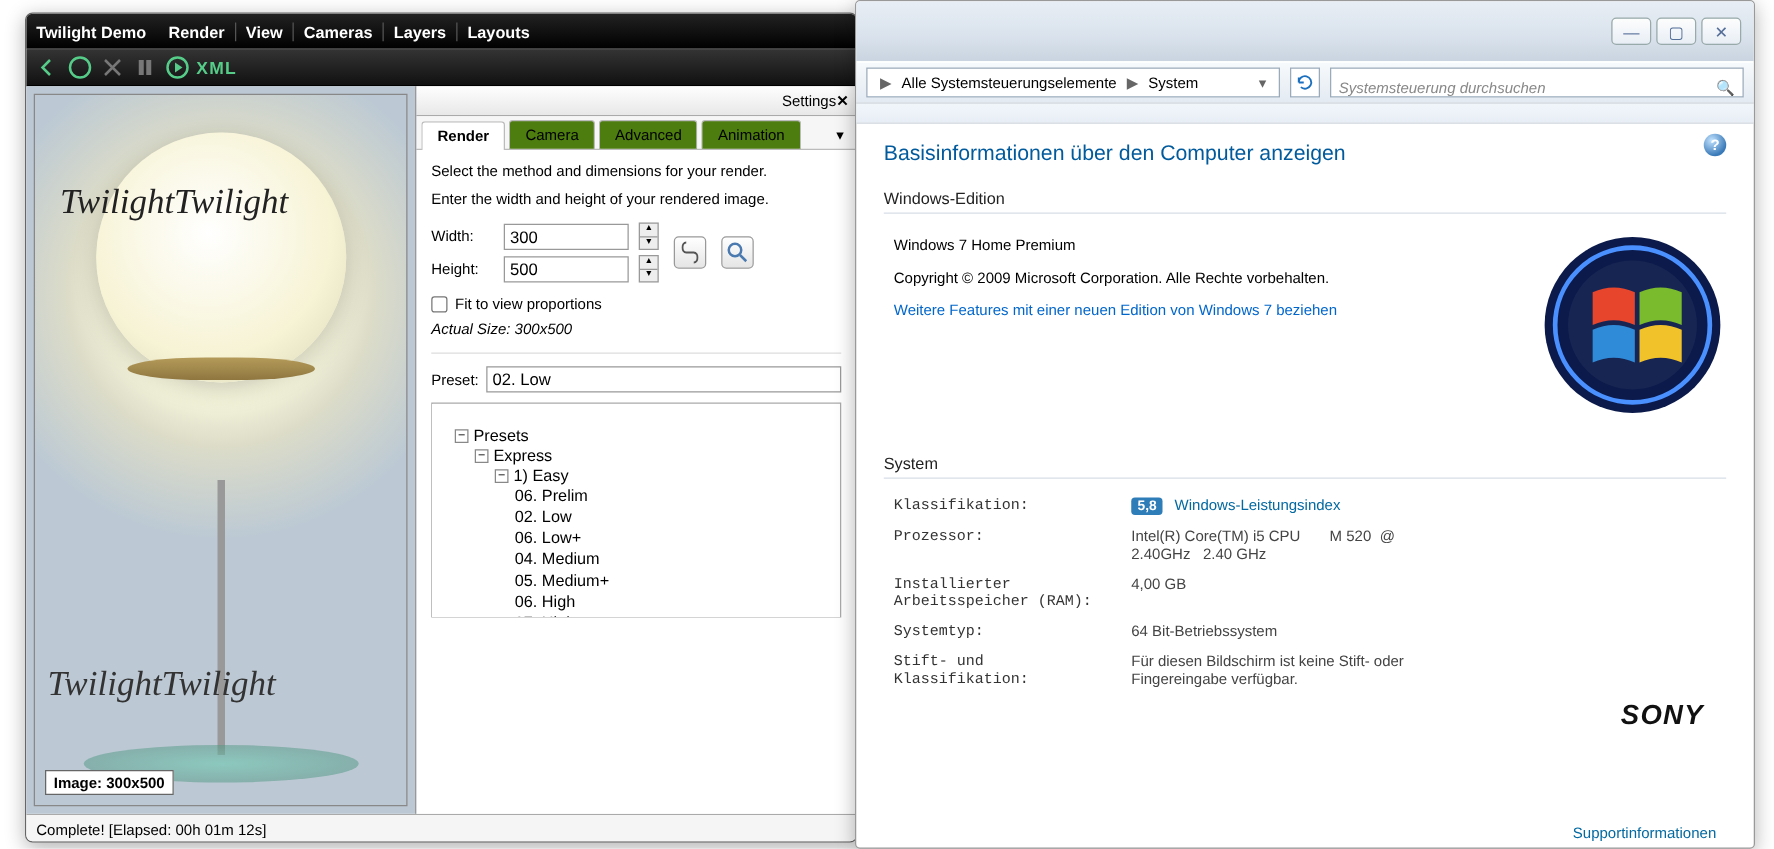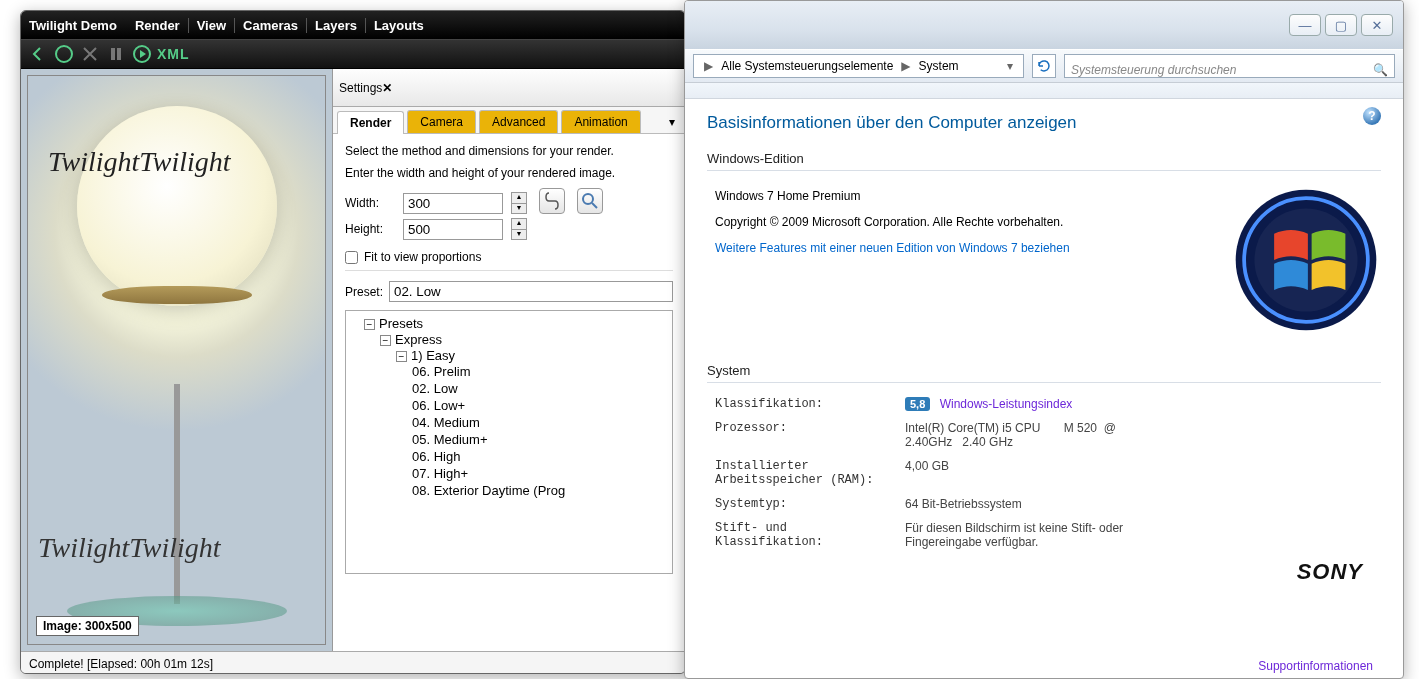--- a/index.html
+++ b/index.html
@@ -20,40 +20,40 @@
 .tw-preview-img { flex:1; background: radial-gradient(circle at 50% 28%, #fff 0%, #fafae0 18%, #dcdcc8 28%, #bcc9d4 45%, #bcc9d4 100%); border: 1px solid #888; position: relative; overflow:hidden; }
 .lamp-base { position:absolute; left:50%; bottom:18px; transform:translateX(-50%); width:220px; height:30px; background: radial-gradient(ellipse 50% 50% at 50% 50%, rgba(120,200,180,.7), rgba(80,150,130,.5)); border-radius:50%; }
 .lamp-stem { position:absolute; left:50%; bottom:40px; transform:translateX(-50%); width:6px; height:220px; background:#999; }
 .lamp-orb { position:absolute; left:50%; top:30px; transform:translateX(-50%); width:200px; height:200px; border-radius:50%; background: radial-gradient(circle at 45% 40%, #fff, #f7f3d5 60%, #d7d3b5); box-shadow: 0 6px 20px rgba(0,0,0,.2); }
 .lamp-rim { position:absolute; left:50%; top:210px; transform:translateX(-50%); width:150px; height:18px; border-radius:50%/60%; background:linear-gradient(#b49b5a,#8f763f); }
 .wm1 { position:absolute; top:70px; left:20px; font-family: Georgia, serif; font-style: italic; font-size: 28px; color:#222; }
 .wm2 { position:absolute; bottom:80px; left:10px; font-family: Georgia, serif; font-style: italic; font-size: 28px; color:#333; }
 .tw-img-label { position:absolute; left:8px; bottom:8px; background:#fff; border:1px solid #666; padding:2px 6px; font-weight:bold; font-size:12px; }
 
 .tw-settings { flex:1; display:flex; flex-direction:column; }
-.tw-sett-title { height:38px; background: linear-gradient(#fefefe,#e8e8e8); border-bottom:1px solid #aaa; display:flex; align-items:center; justify-content:flex-start; padding:0 6px; }
+.tw-sett-title { height:24px; background: linear-gradient(#fefefe,#e8e8e8); border-bottom:1px solid #aaa; display:flex; align-items:center; justify-content:flex-end; padding:0 6px; }
 .tw-sett-title .x { cursor:pointer; font-weight:bold; }
 .tw-tabrow { display:flex; align-items:center; background:#f6f6f6; border-bottom:1px solid #bbb; padding:3px 4px 0 4px; }
-.tw-tab { padding:4px 12px; border:1px solid #bbb; border-bottom:none; background:#eab308; margin-right:3px; border-radius:3px 3px 0 0; font-size:12px; cursor:default; }
+.tw-tab { padding:4px 12px; border:1px solid #bbb; border-bottom:none; background:#4d7c0f; margin-right:3px; border-radius:3px 3px 0 0; font-size:12px; cursor:default; }
 .tw-tab.active { background:#fff; font-weight:bold; position:relative; top:1px; }
 .tw-tab-more { margin-left:auto; padding:2px 6px; }
 .tw-pane { flex:1; padding:10px 12px; overflow:auto; background:#fff; }
 .tw-pane p { margin-bottom:8px; }
 .dim-row { display:flex; align-items:center; gap:8px; margin:4px 0; }
 .dim-row label { width:50px; }
 .dim-row input { width:100px; text-align:left; padding:2px 4px; border:1px solid #999; background:#fff; }
 .spin { width:16px; height:22px; border:1px solid #999; display:flex; flex-direction:column; font-size:7px; line-height:8px; text-align:center; background:#eee;}
 .spin div{flex:1; border-bottom:1px solid #999;}
 .spin div:last-child{border-bottom:none;}
 .btn-icon { width:26px; height:26px; border:1px solid #999; border-radius:4px; background:linear-gradient(#fff,#e5e5e5); display:flex; align-items:center; justify-content:center; }
 .tw-check { display:flex; align-items:center; gap:6px; margin:6px 0; }
 .tw-actual { font-style:italic; margin-bottom:12px; }
 .tw-preset-row { display:flex; align-items:center; gap:6px; margin:4px 0 8px; }
 .tw-preset-row input { flex:1; border:1px solid #999; padding:2px 4px; }
-.tw-tree { border:1px solid #aaa; background:#fff; height:264px; overflow-y:scroll; padding:4px 2px; font-size:13px; }
+.tw-tree { border:1px solid #aaa; background:#fff; height:172px; overflow-y:scroll; padding:16px 2px; font-size:13px; }
 .tw-tree ul { list-style:none; margin-left:16px; }
 .tw-tree li { padding:1px 0; white-space:nowrap; }
 .tw-tree .toggle { display:inline-block; width:11px; height:11px; border:1px solid #888; text-align:center; line-height:9px; font-size:10px; margin-right:4px; vertical-align:middle; cursor:pointer; }
 .tw-status { height:24px; border-top:1px solid #aaa; background:#f5f5f5; display:flex; align-items:center; padding:0 8px; font-size:12px; }
 
 
 .win-window { position:absolute; left:684px; top:0; width:720px; height:679px; border:1px solid #999; background:#fff; border-radius:4px; box-shadow:0 4px 16px rgba(0,0,0,.3); overflow:hidden; }
 .win-titlebar { height:48px; background: linear-gradient(#e8eef5 0%, #d9e2ec 60%, #c9d4e0 100%); display:flex; align-items:center; justify-content:flex-end; padding:0 10px; gap:6px; }
 .win-ctrls { display:flex; gap:4px; }
 .win-ctrl { width:32px; height:22px; border:1px solid #9aa; border-radius:4px; background:linear-gradient(#fdfdfd,#e8eef5); display:flex; align-items:center; justify-content:center; font-size:13px; color:#556f99; }
@@ -73,21 +73,21 @@
 .win-divider { border:none; border-top:1px solid #d8dee6; margin:2px 0 14px; }
 .win-edition { display:flex; gap:20px; }
 .win-edition .txt p { margin:4px 0 12px 8px; }
 .win-edition .txt a { color:#0066cc; text-decoration:none; }
 .win-logo { margin-left:auto; width:150px; height:150px; position:relative; }
  .winlogo-svg { width:100%; height:100%; }
 .win-sys-grid { display:grid; grid-template-columns: 180px 1fr; column-gap:10px; row-gap:10px; margin-left:8px; margin-top:6px; }
 .win-sys-grid .lbl { color:#333;font-family:Liberation Mono, monospace; }
 .win-sys-grid .val { color:#444; }
 .rating-pill { display:inline-block; background:#2e7cb8; color:#fff; font-weight:bold; padding:1px 5px; border-radius:3px; font-size:11px; margin-right:6px; }
-.win-link { color:#6d28d9; text-decoration:none; }
+.win-link { color:#0369a1; text-decoration:none; }
 .brand { position:absolute; right:40px; top:460px; font-family:"Segoe UI", Arial; font-size:22px; font-weight:bold; font-style:italic; letter-spacing:1px; color:#111; }
 .support-link { position:absolute; right:30px; top:560px; font-size:12px; }
 
 svg { display:block; }
 </style>
 </head>
 <body>
 
 <div class="tw-window">
   <div class="tw-titlebar">
@@ -150,21 +150,21 @@
       <div class="tw-tabrow">
         <div class="tw-tab active">Render</div>
         <div class="tw-tab">Camera</div>
         <div class="tw-tab">Advanced</div>
         <div class="tw-tab">Animation</div>
         <div class="tw-tab-more">▾</div>
       </div>
       <div class="tw-pane">
         <p>Select the method and dimensions for your render.</p>
         <p>Enter the width and height of your rendered image.</p>
-        <div style="display:flex; gap:12px; ">
+        <div style="display:flex; gap:12px; align-items:center;">
           <div>
             <div class="dim-row">
               <label>Width:</label>
               <input value="300" style="">
               <div class="spin">
                   <div>▲</div>
                   <div>▼</div>
                 </div>
             </div>
             <div class="dim-row">
@@ -185,20 +185,21 @@
               <svg width="18" height="18">
                 <circle cx="7" cy="7" r="5" stroke="#4a7ab0" stroke-width="2" fill="none"></circle>
                 <line x1="11" y1="11" x2="16" y2="16" stroke="#4a7ab0" stroke-width="2"></line>
               </svg>
             </div>
         </div>
         <div class="tw-check">
           <input type="checkbox" style="">
           <span>Fit to view proportions</span>
         </div>
+        <div class="tw-actual">Actual Size: 300x500</div>
         <hr style="border:none;border-top:1px solid #ddd;margin:6px 0 10px;">
         <div class="tw-preset-row">
           <label>Preset:</label>
           <input value="02. Low" style="">
         </div>
         <div class="tw-tree">
           <ul>
             <li><span class="toggle">−</span><span>Presets</span>
               <ul>
                 <li><span class="toggle">−</span><span>Express</span>

